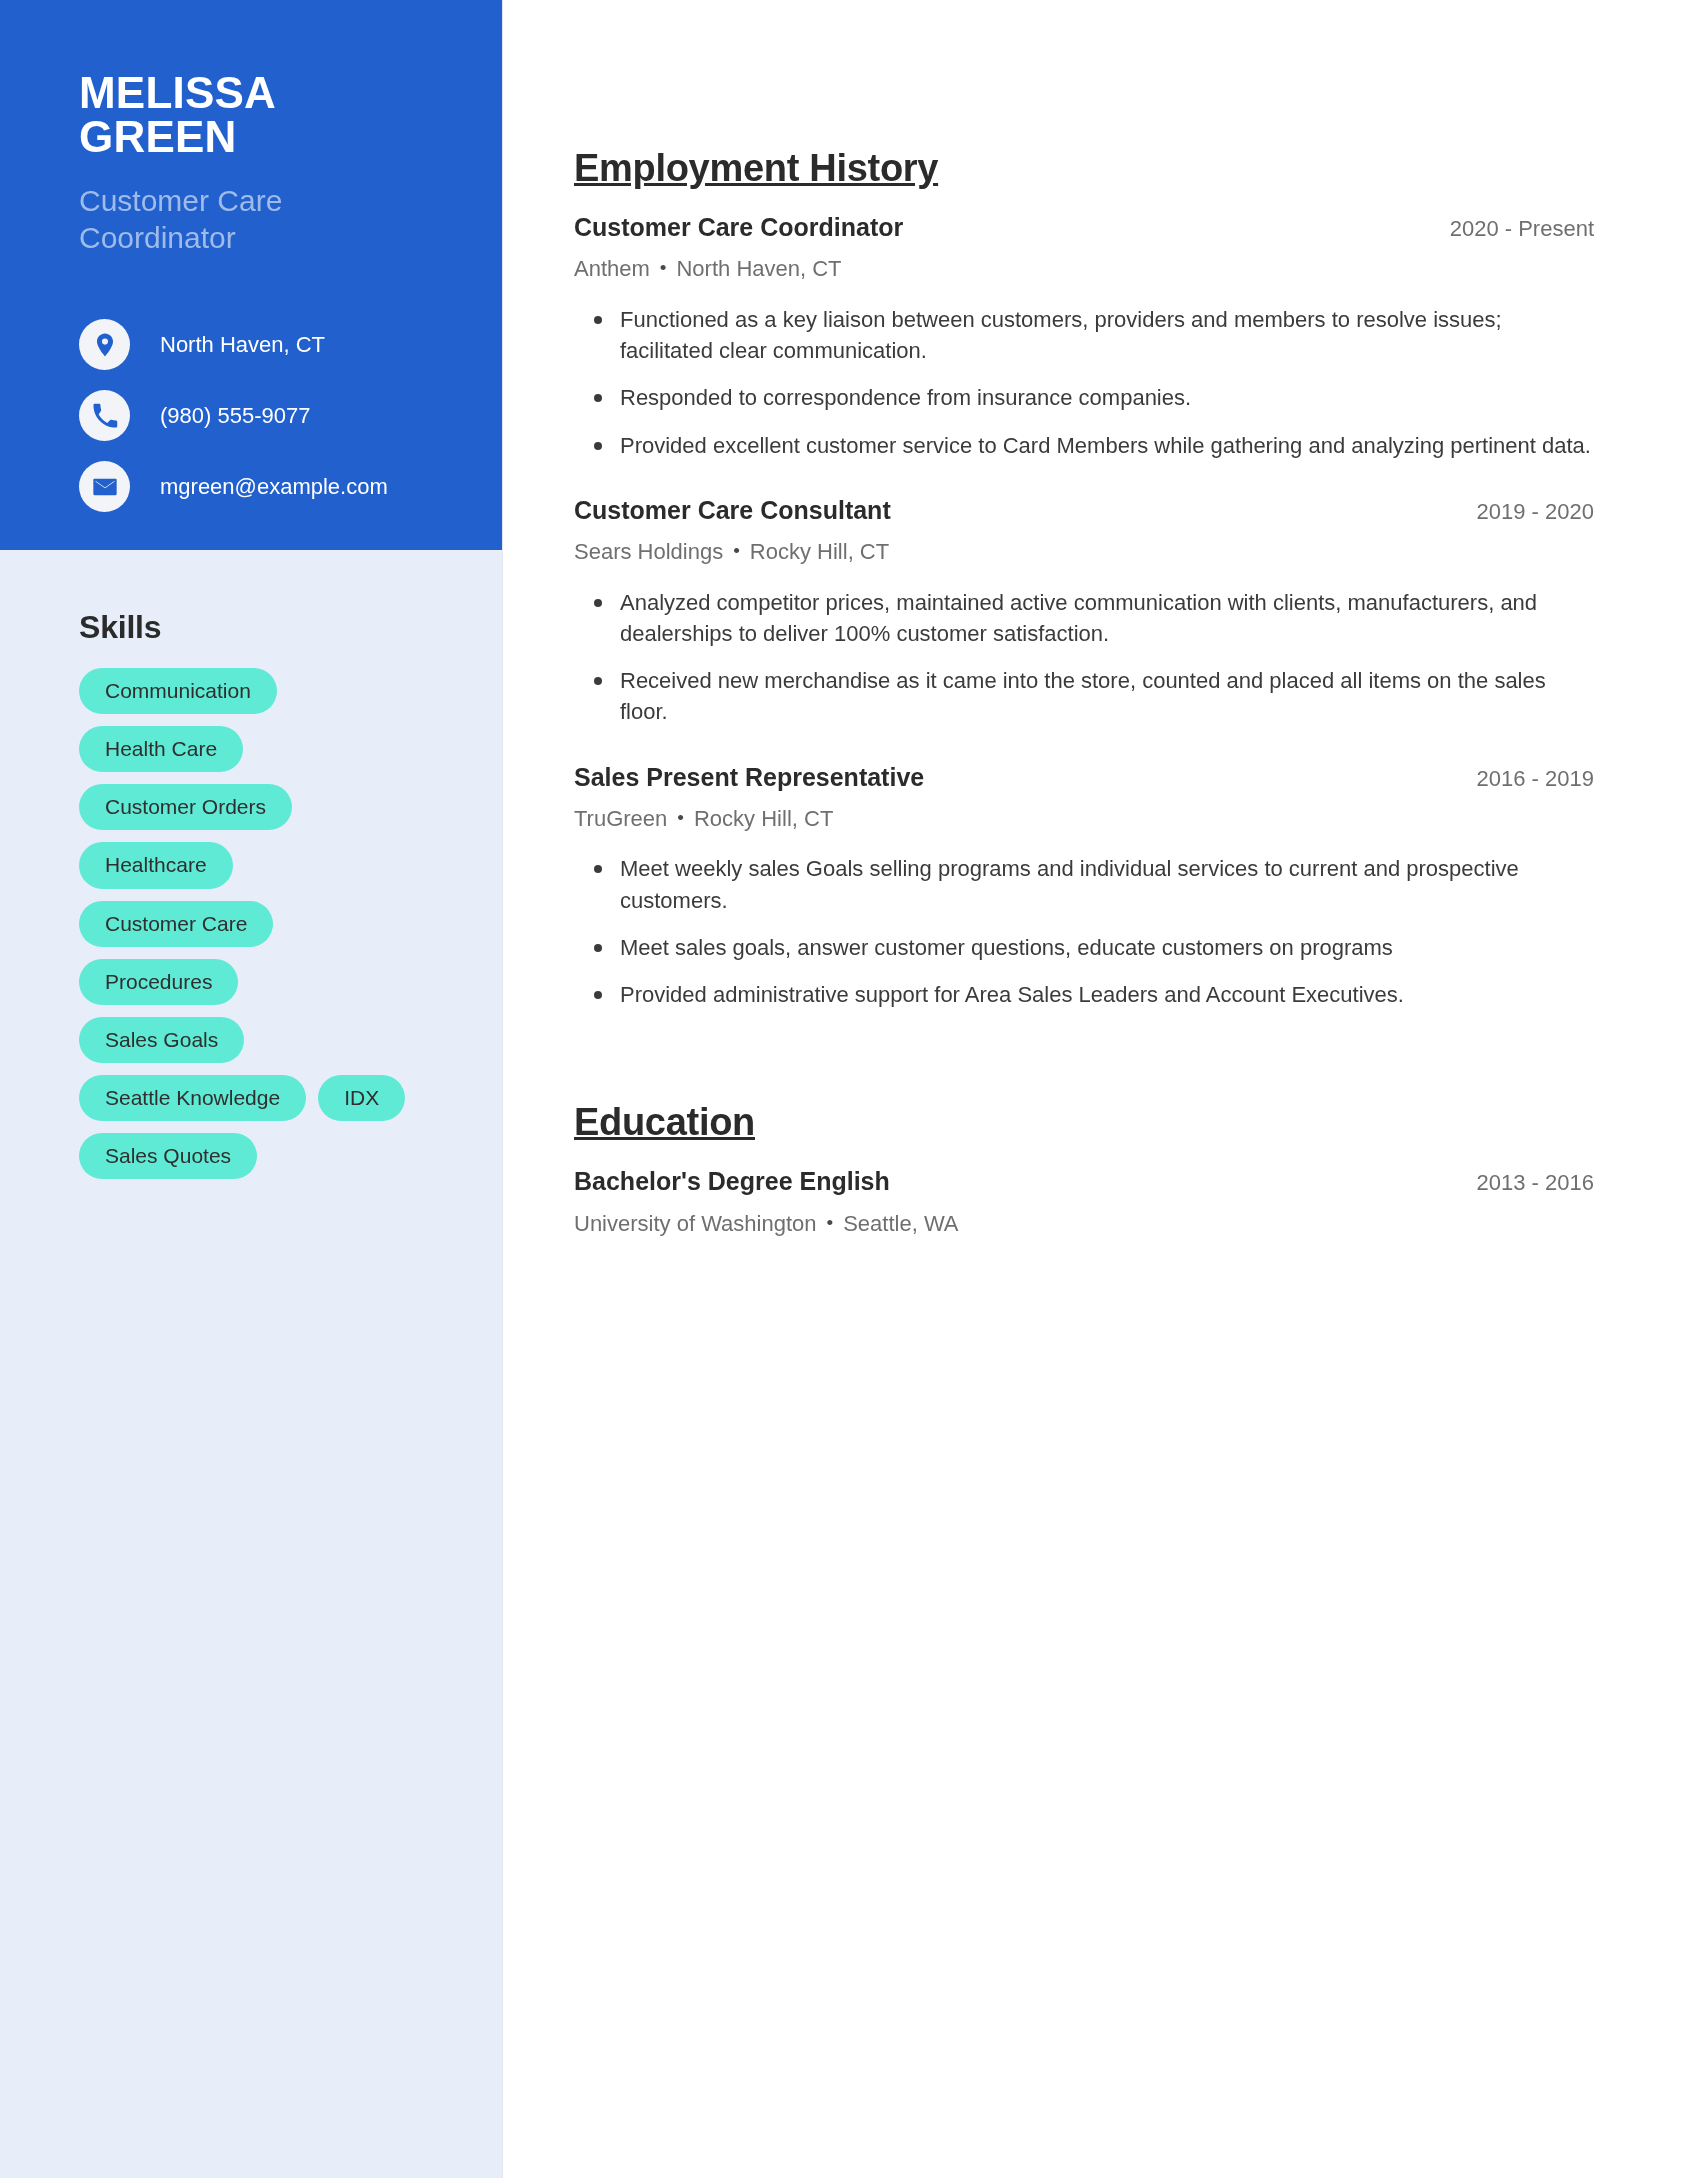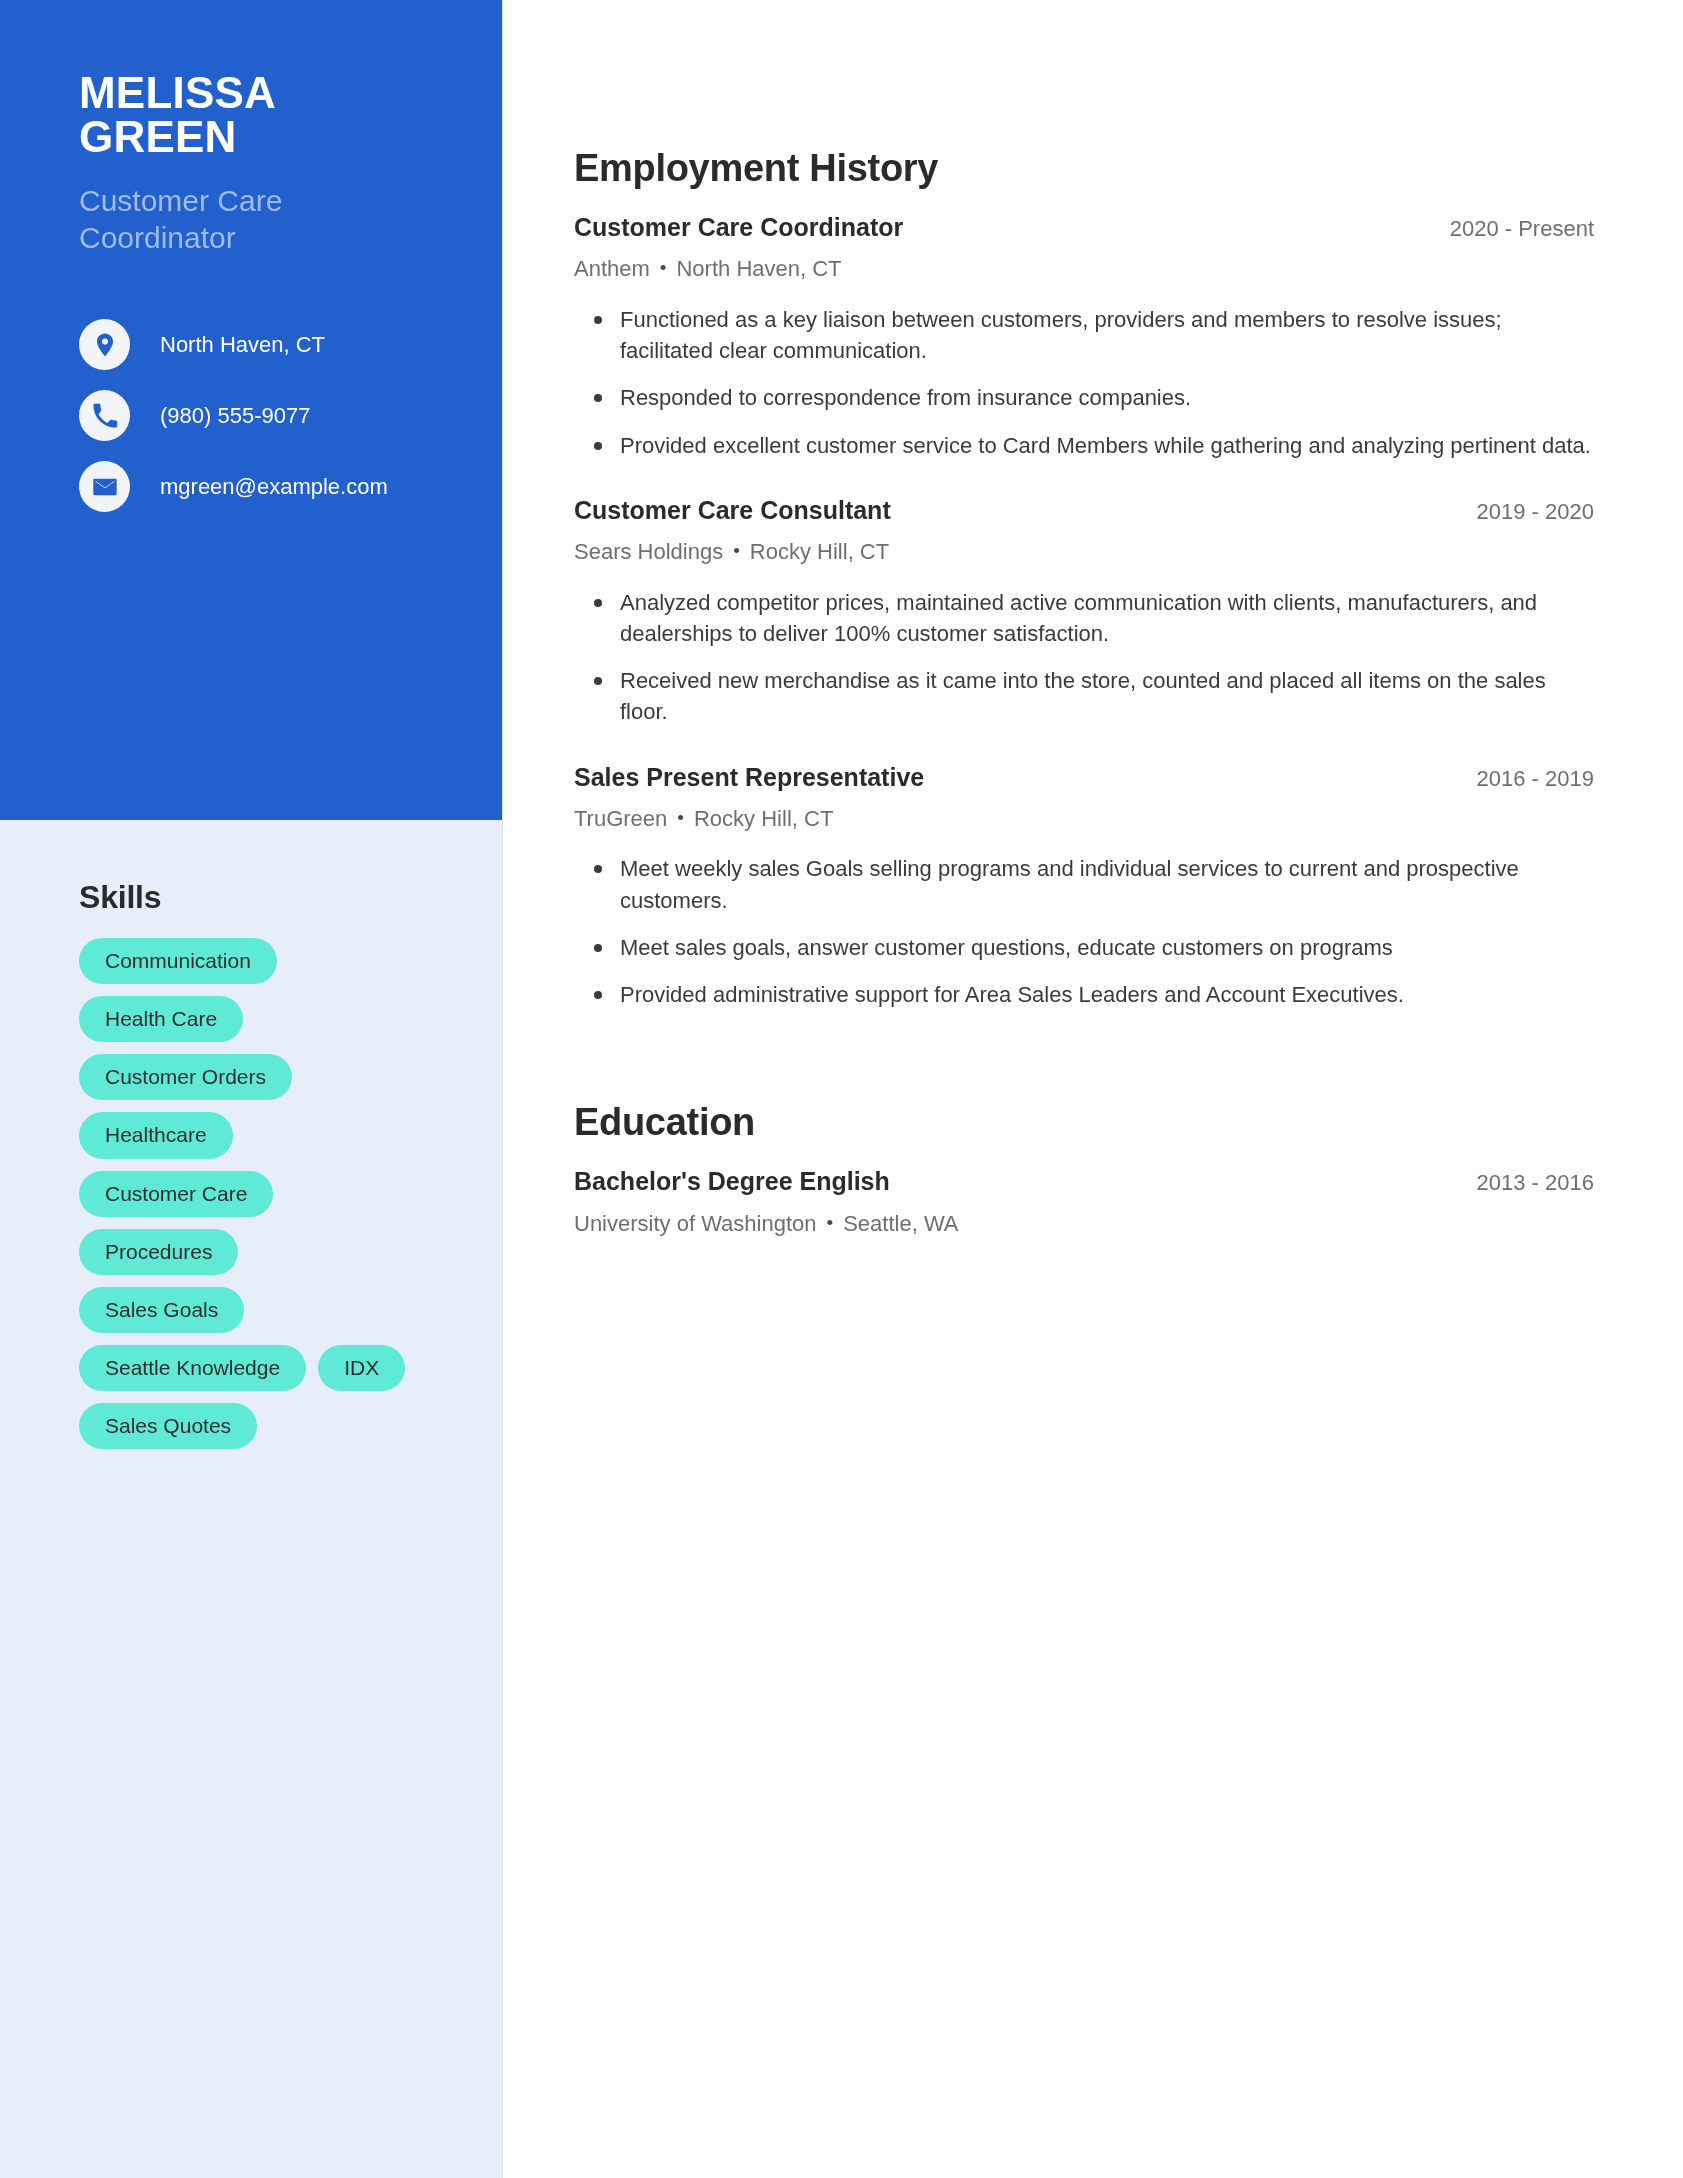--- a/index.html
+++ b/index.html
@@ -28,21 +28,21 @@
     width: 503px;
     flex: 0 0 503px;
     background: #e7eefa;
     position: relative;
     border-right: 1px solid #dfe7f5;
     box-sizing: border-box;
   }
 
   .sidebar-header {
     background: #2160cd;
-    height: 820px;
+    height: 550px;
     box-sizing: border-box;
     padding: 71px 69px 0 79px;
   }
 
   .full-name {
     color: #ffffff;
     font-size: 44px;
     font-weight: bold;
     line-height: 1.0;
     letter-spacing: 0.2px;
@@ -121,20 +121,21 @@
     padding: 147px 89px 0 71px;
     box-sizing: border-box;
   }
 
   .section-heading {
     font-size: 38px;
     font-weight: bold;
     color: #2b2b2b;
     margin: 0 0 22px 0;
     letter-spacing: -0.3px;
+    text-decoration: underline;
   }
   .section-heading.education-heading {
     margin-top: 91px;
   }
 
   .entry { margin-bottom: 34px; }
   .entry:last-child { margin-bottom: 0; }
 
   .entry-top {
     display: flex;

